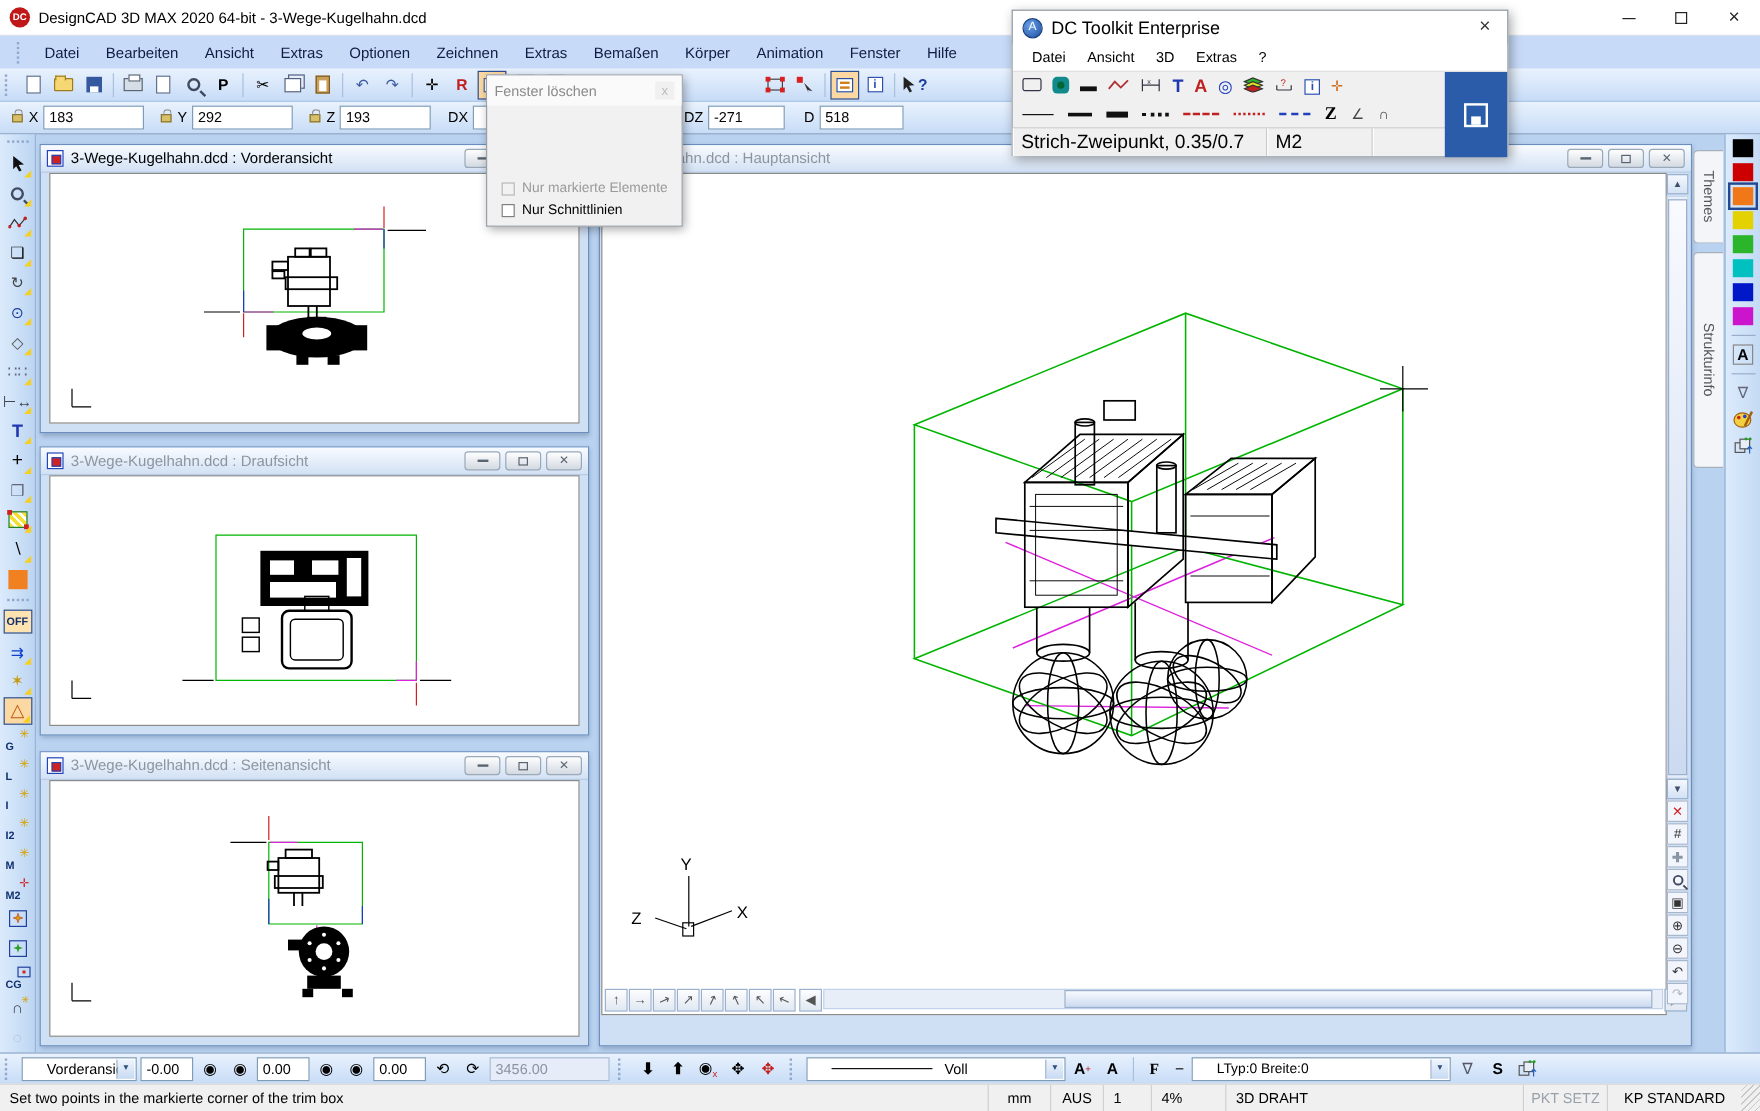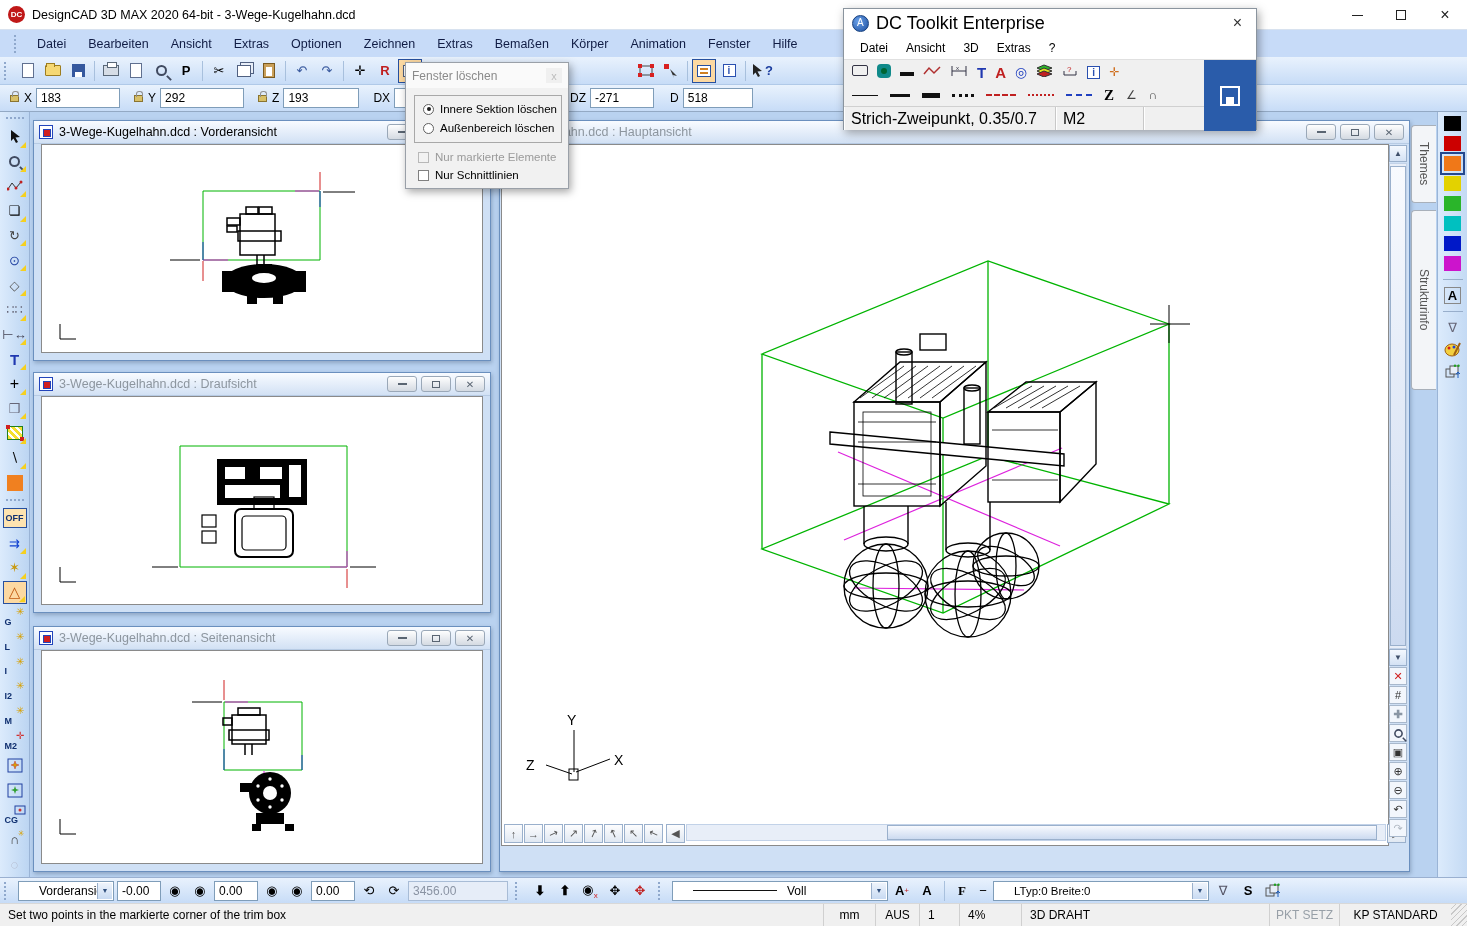--- a/index.html
+++ b/index.html
@@ -104,21 +104,21 @@
   .radio.sel::after { content:""; position:absolute; left:2.5px; top:2.5px; width:4px; height:4px; border-radius:50%; background:#202020; }
   .chk { width:11px; height:11px; border:1px solid #808080; background:#fff; flex:none; }
   .chk.dis { border-color:#b8b8b8; background:#f2f2f2; }
   .dis-txt { color:#9a9a9a; }
 
   
   .tk { left:843px; top:8px; width:414px; height:122px; background:#fff; border:1px solid #8a949e; box-shadow:2px 3px 9px rgba(0,0,0,.35); z-index:50; }
   .tk-tb { height:28px; display:flex; align-items:center; padding:0 8px; gap:7px; }
   .tk-ic { width:17px; height:17px; border-radius:50%; background:radial-gradient(circle at 35% 35%, #6aa0e8, #1c4fa0); border:1px solid #16407e; position:relative; }
   .tk-ic::after { content:"A"; position:absolute; left:4px; top:1px; color:#fff; font-size:10px; }
-  .tk-title { flex:1; font-size:18px; }
+  .tk-title { flex:1; font-size:15px; }
   .tk-x { font-size:16px; color:#333; padding:0 6px; }
   .tk-menu { height:22px; display:flex; align-items:center; padding-left:8px; gap:2px; background:#fff; }
   .tk-menu span { padding:2px 8px; font-size:12px; }
   .tk-body { position:relative; height:71px; background:#f0f0f0; border-top:1px solid #e0e0e0; }
   .tk-row { display:flex; align-items:center; gap:9px; padding-left:8px; height:24px; }
   .tk-row2 { height:22px; gap:12px; }
   .tk-status { display:flex; height:24px; border-top:1px solid #d0d0d0; width:362px; }
   .tk-cell { border-right:1px solid #c8c8c8; border-left:1px solid #fff; display:flex; align-items:center; padding-left:6px; font-size:16px; }
   .tk-save { position:absolute; right:0; top:0; width:52px; height:71px; background:#2a5caa; display:flex; align-items:center; justify-content:center; }
   .floppy { width:20px; height:20px; border:2px solid #fff; position:relative; }
@@ -807,30 +807,20 @@
           <path d="M13,8 L13,14 M11,10 L13,8 L15,10" stroke="#2060c0" fill="none"></path>
         </svg>
       </div>
   </div>
 
   <div class="abs dlg">
     <div class="dlg-tb">
       <span class="dlg-title">Fenster löschen</span>
       <span class="dlg-x">x</span>
     </div>
-    <div class="groupbox">
-      <div class="drow" style="left:8px;top:7px">
-        <span class="radio sel"></span>
-        <span>Innere Sektion löschen</span>
-      </div>
-      <div class="drow" style="left:8px;top:26px">
-        <span class="radio"></span>
-        <span>Außenbereich löschen</span>
-      </div>
-    </div>
     <div class="drow" style="left:12px;top:88px">
       <span class="chk dis"></span>
       <span class="dis-txt">Nur markierte Elemente</span>
     </div>
     <div class="drow" style="left:12px;top:106px">
       <span class="chk"></span>
       <span>Nur Schnittlinien</span>
     </div>
   </div>
 

